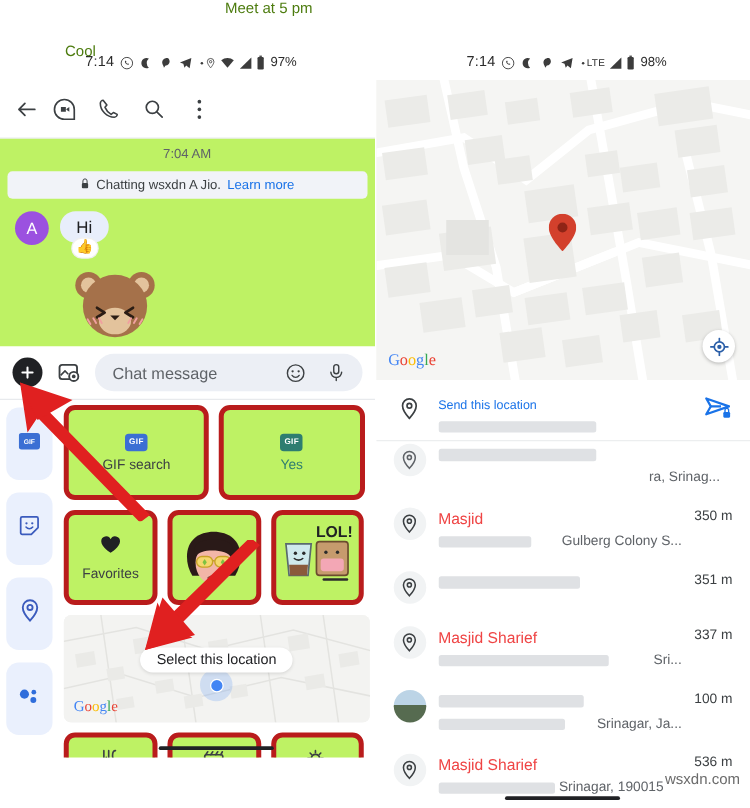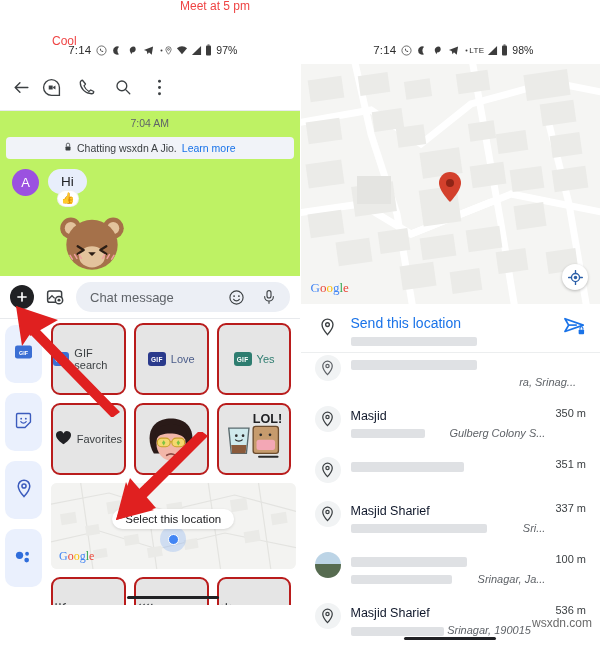--- a/index.html
+++ b/index.html
@@ -48,22 +48,22 @@
   .inputpill .ph{flex:1;font-size:13px;color:#5f6368;}
   .divline{height:1px;background:#e8eaed;}
 
   
   .tray{display:flex;height:286px;}
   .rail{width:47px;flex:0 0 47px;padding-top:6px;box-sizing:border-box;}
   .railitem{width:37px;height:58px;margin:0 auto 10px;border-radius:10px;background:#eaf0fd;
     display:flex;align-items:center;justify-content:center;cursor:pointer;}
   .traybody{flex:1;position:relative;overflow:hidden;}
   .cardrow{display:flex;gap:8px;padding:4px 8px 0 4px;}
-  .card{flex:1;height:68px;background:#e5e5e5;border:2px solid #b91c1c;border-radius:9px;
-    display:flex;align-items:center;justify-content:center;gap:5px;overflow:hidden;cursor:pointer;}
+  .card{flex:1;height:68px;background:#bef264;border:4px solid #b91c1c;border-radius:9px;
+    display:flex;flex-direction:column;align-items:center;justify-content:center;gap:5px;overflow:hidden;cursor:pointer;}
   .card .lbl{font-size:11px;color:#3c4043;}
   .card .lbl.blue{color:#4b5d8a;}
   .card .lbl.teal{color:#2e7d70;}
   .gifchip{width:18px;height:14px;border-radius:3px;display:flex;align-items:center;justify-content:center;
     font-size:6.5px;color:#fff;font-weight:bold;letter-spacing:.3px;}
   .card.img{padding:0;}
   .mapcard{margin:8px 4px 0 4px;height:86px;border-radius:6px;position:relative;overflow:hidden;background:#f4f4f2;}
   .maplabel{position:absolute;left:50%;top:26px;transform:translateX(-50%);background:#fff;border-radius:14px;
     padding:4px 13px;font-size:11.5px;color:#202124;white-space:nowrap;box-shadow:0 1px 3px rgba(0,0,0,.12);}
   .googlewm{position:absolute;left:8px;bottom:5px;font-size:12px;font-family:"Liberation Serif",serif;}
@@ -79,38 +79,38 @@
   .mylocbtn{position:absolute;right:12px;bottom:14px;width:26px;height:26px;border-radius:50%;background:#fff;
     display:flex;align-items:center;justify-content:center;box-shadow:0 1px 3px rgba(0,0,0,.25);cursor:pointer;}
   .gwm2{position:absolute;left:10px;bottom:8px;font-size:13px;font-family:"Liberation Serif",serif;}
 
   
   .sendrow{display:flex;align-items:flex-start;gap:10px;padding:10px 14px 6px 14px;position:relative;}
   .pinico{width:26px;height:26px;border-radius:50%;background:#f1f3f4;display:flex;align-items:center;
     justify-content:center;flex:0 0 auto;}
   .pinico.flat{background:transparent;}
   .sendcol{flex:1;min-width:0;}
-  .sendtitle{font-size:14px;color:#1a73e8;}
+  .sendtitle{font-size:10px;color:#1a73e8;}
   .blurline{height:9px;border-radius:2px;background:#e0e2e5;margin-top:5px;}
   .sendicon{flex:0 0 auto;padding-top:2px;cursor:pointer;}
   .listrow{display:flex;align-items:flex-start;gap:10px;padding:9px 14px;position:relative;}
   .rowcol{flex:1;min-width:0;}
-  .rowtitle{font-size:12.5px;color:#0f172a;}
-  .rowsub{font-size:11px;color:#5f6368;margin-top:3px;text-align:right;font-style:italic;}
+  .rowtitle{font-size:12.5px;color:#ef4444;}
+  .rowsub{font-size:11px;color:#5f6368;margin-top:3px;text-align:right;}
   .dist{font-size:11px;color:#3c4043;flex:0 0 auto;padding-top:1px;}
   .thumb{width:26px;height:26px;border-radius:50%;flex:0 0 auto;overflow:hidden;
     background:linear-gradient(#bcd4e6 0 45%,#566b50 45% 100%);}
   .hairline{height:1px;background:#eceeef;margin:0 0 0 0;}
   .homebar{position:absolute;left:50%;bottom:6px;transform:translateX(-50%);width:92px;height:3px;
     background:#202124;border-radius:2px;}
   .wm{position:absolute;right:8px;bottom:16px;font-size:12px;color:#6b6b6b;}
 
   
   .arrow{position:absolute;pointer-events:none;}
-  .ghosttext{position:absolute;color:#ef4444;font-size:12px;white-space:nowrap;}
+  .ghosttext{position:absolute;color:#4d7c0f;font-size:12px;white-space:nowrap;}
   .blurbox{background:#dfe1e4;border-radius:2px;display:inline-block;vertical-align:middle;}
 </style>
 </head>
 <body>
 
 <div class="root">
 
   <div class="panel left">
 
     <div class="ghosttext" style="left:180px;top:-1px;">Meet at 5 pm</div>
@@ -322,24 +322,20 @@
           </span>
         </div>
       </div>
 
       <div class="traybody">
 
         <div class="cardrow">
           <div class="card">
             <span class="gifchip" style="background:#3b6fd4">GIF</span>
             <span class="lbl">GIF search</span>
-          </div>
-          <div class="card">
-            <span class="gifchip" style="background:#2a3a8c">GIF</span>
-            <span class="lbl blue">Love</span>
           </div>
           <div class="card">
             <span class="gifchip" style="background:#2e7d70">GIF</span>
             <span class="lbl teal">Yes</span>
           </div>
         </div>
 
         <div class="cardrow" style="padding-top:8px;">
           <div class="card">
             <span>

